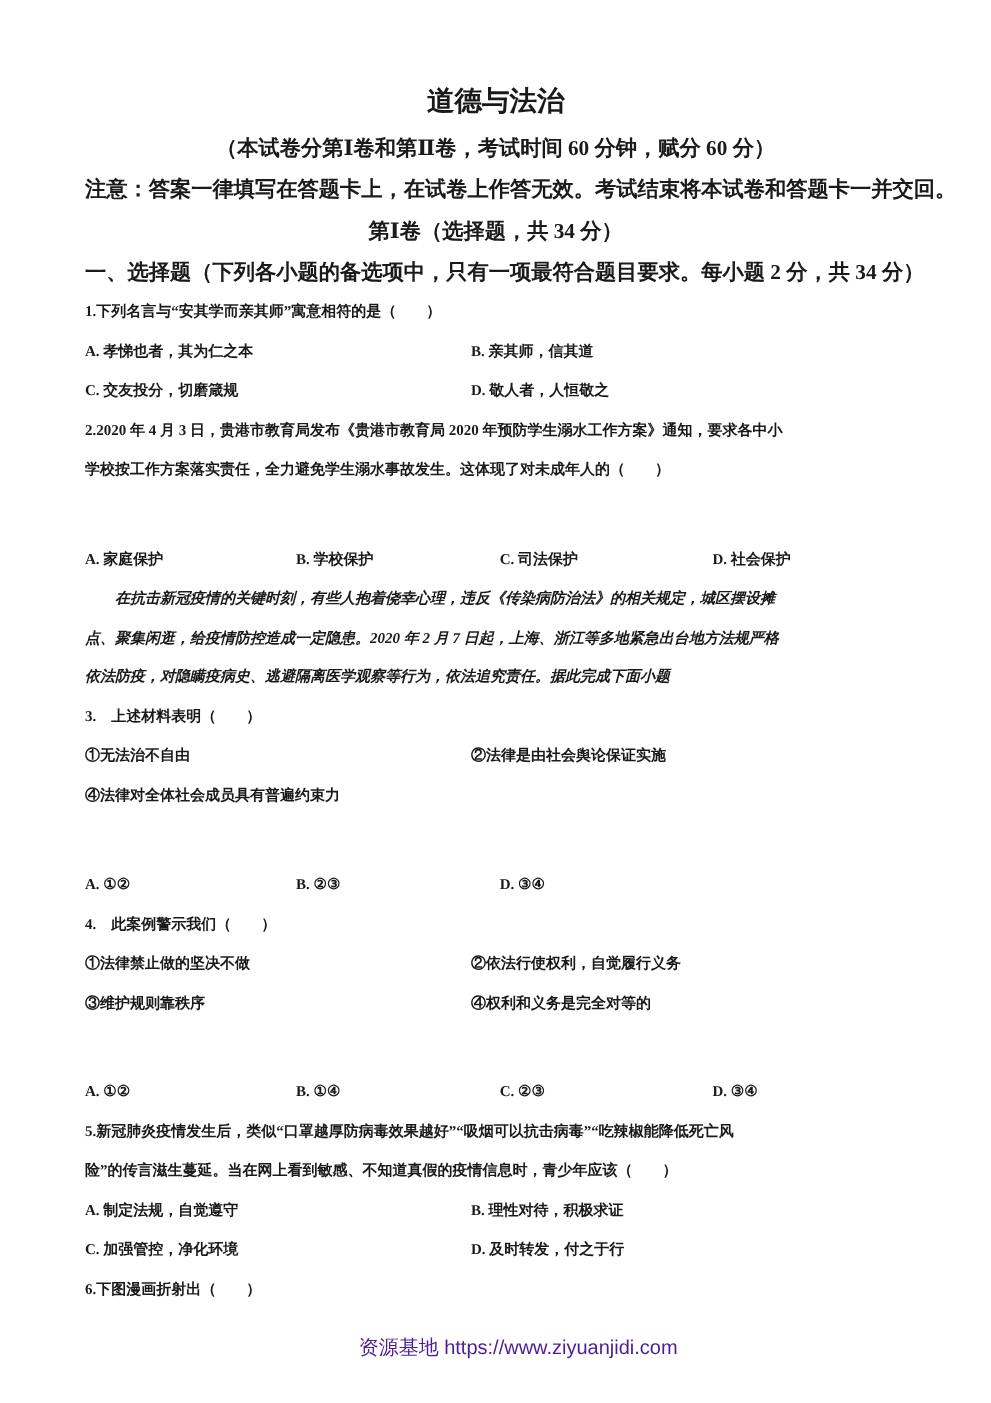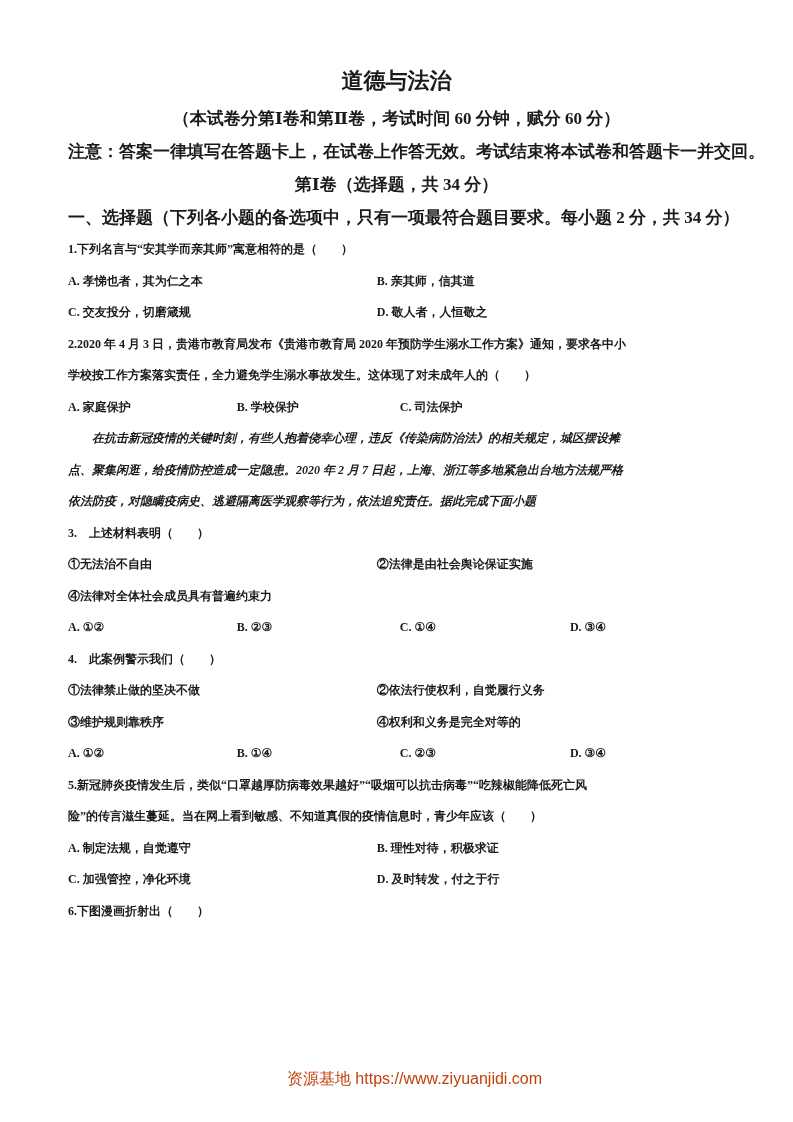--- a/index.html
+++ b/index.html
@@ -33,39 +33,39 @@
 
   .line {
     font-size: 12px;
     line-height: 31.5px;
     white-space: pre;
     font-weight: bold;
   }
   .row2 { display: flex; }
   .row2 .col1 { width: 47%; flex: none; }
   .row2 .col2 { flex: 1; }
-  .row4 { display: flex; }
+  .row4 { display: flex; margin-top: 40px; }
   .row4 .c1 { width: 25.7%; flex: none; }
   .row4 .c2 { width: 24.8%; flex: none; }
   .row4 .c3 { width: 25.9%; flex: none; }
   .row4 .c4 { flex: 1; }
 
   .kai { font-style: italic; }
   .indent { text-indent: 2em; }
 
   .footer {
     position: absolute;
     left: 0;
     right: 0;
     top: 1064px;
     text-align: center;
     font-family: "Liberation Sans", "DejaVu Sans", sans-serif;
     font-size: 16px;
     line-height: 30px;
-    color: #c2410c;
+    color: #4c1d95;
     margin-left: 36px;
   }
 </style>
 </head>
 <body>
 
 <div class="page">
   <div class="content">
 
     <h1 class="title">道德与法治</h1>
@@ -83,38 +83,38 @@
       <span class="col1">C. 交友投分，切磨箴规</span>
       <span class="col2">D. 敬人者，人恒敬之</span>
     </div>
 
     <div class="line">2.2020 年 4 月 3 日，贵港市教育局发布《贵港市教育局 2020 年预防学生溺水工作方案》通知，要求各中小</div>
     <div class="line">学校按工作方案落实责任，全力避免学生溺水事故发生。这体现了对未成年人的（　　）</div>
     <div class="line row4">
       <span class="c1">A. 家庭保护</span>
       <span class="c2">B. 学校保护</span>
       <span class="c3">C. 司法保护</span>
+      <span class="c4">D. 社会保护</span>
     </div>
 
     <div class="line kai indent">在抗击新冠疫情的关键时刻，有些人抱着侥幸心理，违反《传染病防治法》的相关规定，城区摆设摊</div>
     <div class="line kai">点、聚集闲逛，给疫情防控造成一定隐患。2020 年 2 月 7 日起，上海、浙江等多地紧急出台地方法规严格</div>
     <div class="line kai">依法防疫，对隐瞒疫病史、逃避隔离医学观察等行为，依法追究责任。据此完成下面小题</div>
 
     <div class="line">3.　上述材料表明（　　）</div>
     <div class="line row2">
       <span class="col1">①无法治不自由</span>
       <span class="col2">②法律是由社会舆论保证实施</span>
     </div>
     <div class="line row2">
       <span class="col2">④法律对全体社会成员具有普遍约束力</span>
     </div>
     <div class="line row4">
       <span class="c1">A. ①②</span>
       <span class="c2">B. ②③</span>
-      <span class="c3">C. ①④</span>
       <span class="c4">D. ③④</span>
     </div>
 
     <div class="line">4.　此案例警示我们（　　）</div>
     <div class="line row2">
       <span class="col1">①法律禁止做的坚决不做</span>
       <span class="col2">②依法行使权利，自觉履行义务</span>
     </div>
     <div class="line row2">
       <span class="col1">③维护规则靠秩序</span>

